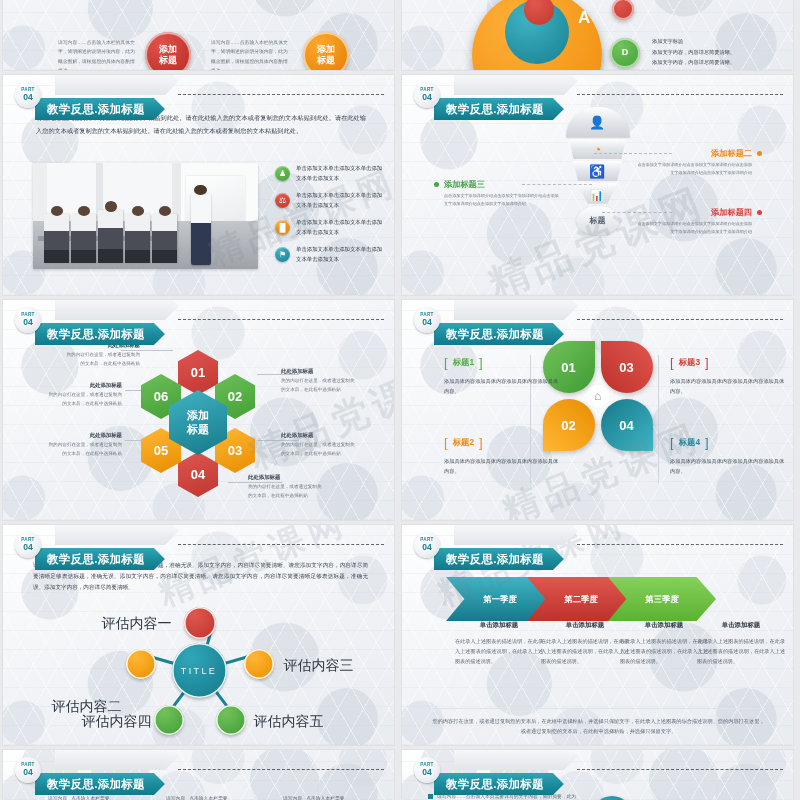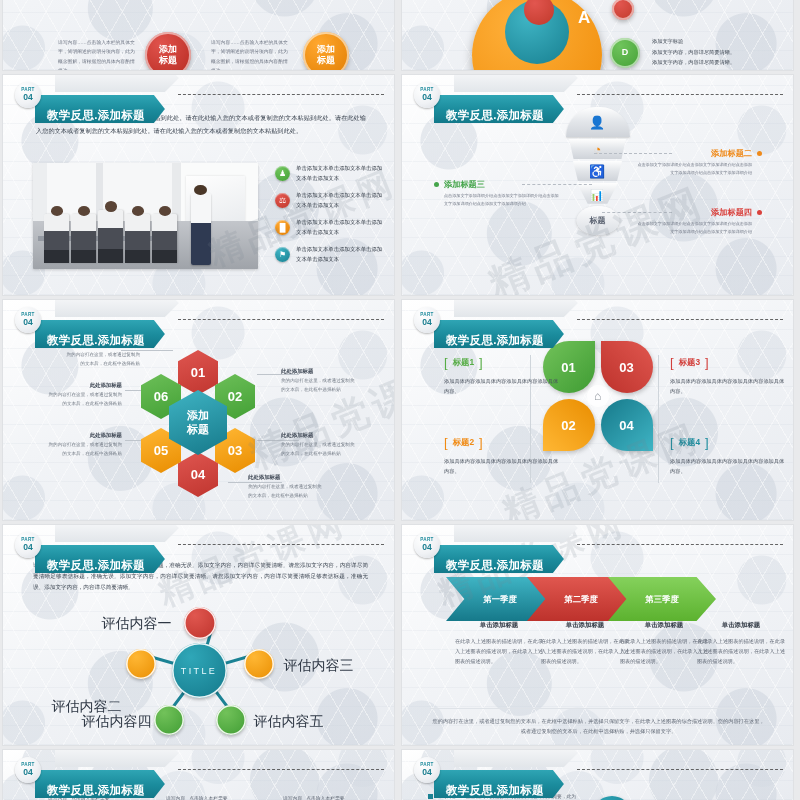--- a/index.html
+++ b/index.html
@@ -56,23 +56,23 @@
   .part-circle{
     position:relative; width:26px; height:26px; border-radius:50%;
     background:radial-gradient(circle at 32% 28%,#ffffff 0%,#f0f2f5 55%,#d8dce2 100%);
     box-shadow:0 1px 2px rgba(0,0,0,.28);
     display:flex; flex-direction:column; align-items:center; justify-content:center;
     z-index:3;
   }
   .part-circle .p-lab{ font-size:4.6px; font-weight:bold; color:#1e8a9c; letter-spacing:.3px; line-height:1;}
   .part-circle .p-num{ font-size:8.6px; font-weight:bold; color:#1b7f90; line-height:1; margin-top:.5px;}
   .ribbon{
-    position:relative; margin-left:-6px; height:28px;
+    position:relative; margin-left:-6px; height:22px;
     padding:0 20px 0 12px;
-    display:flex; align-items:flex-end;
+    display:flex; align-items:center;
     background:linear-gradient(180deg,#2fa5b4 0%,#1b8c9d 52%,#12798a 100%);
     clip-path:polygon(0 0, calc(100% - 11px) 0, 100% 50%, calc(100% - 11px) 100%, 0 100%);
     box-shadow:0 1px 2px rgba(0,0,0,.18);
     margin-top:28px;
   }
   .ribbon-outer{
     position:absolute; left:14px; top:-3px; height:28px; width:100%;
     background:linear-gradient(180deg,#fdfdfe,#e2e6ea);
     clip-path:polygon(0 0, calc(100% - 14px) 0, 100% 50%, calc(100% - 14px) 100%, 0 100%);
     z-index:0;

